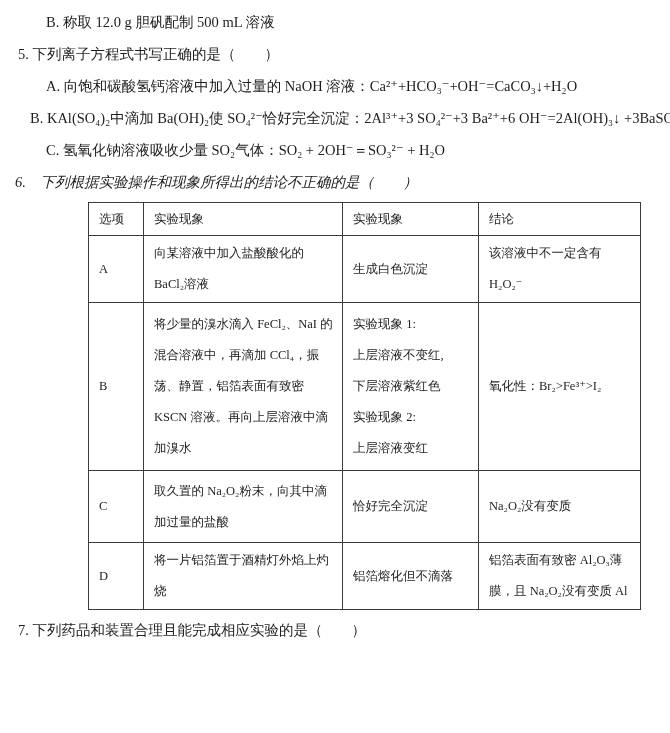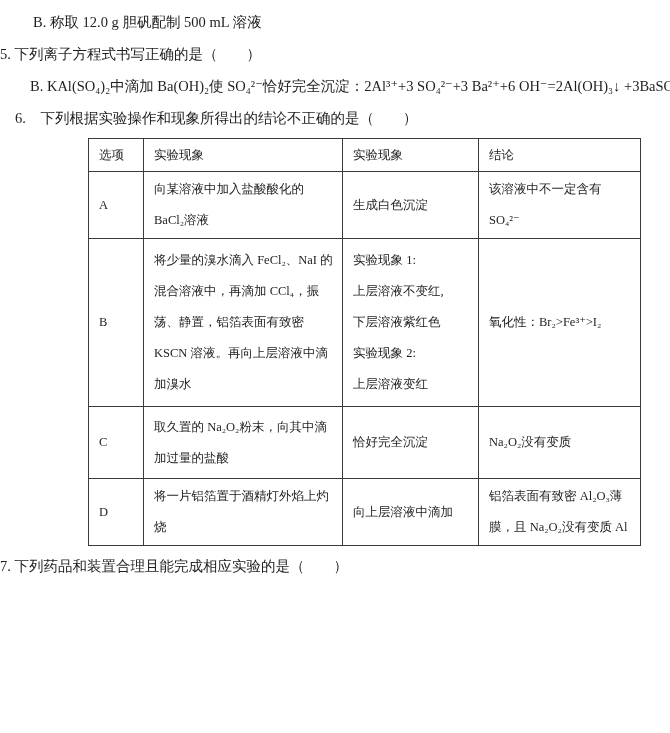--- a/index.html
+++ b/index.html
@@ -12,24 +12,24 @@
     overflow: hidden;
   }
   .doc { padding-top: 6px; }
   .line {
     margin: 0;
     font-size: 14.5px;
     height: 32px;
     line-height: 32px;
     white-space: nowrap;
   }
-  .opt  { padding-left: 33px; }
+  .opt  { padding-left: 46px; }
   .opt2 { padding-left: 30px; }
-  .q    { }
-  .q6   { padding-left: 15px; }
+  .q    { padding-left: 18px; }
+  .q6   { padding-left: 15px; font-style: italic; }
 
   table.t6 {
     border-collapse: collapse;
     table-layout: fixed;
     width: 552px;
     margin: 4px 0 4px 88px;
   }
   .t6 th, .t6 td {
     border: 1px solid #3a3a3a;
     font-weight: normal;
@@ -54,21 +54,23 @@
   .cell-ph { white-space: pre-line; }
 </style>
 </head>
 <body>
 
 <div class="doc">
 
   <p class="line opt">B. 称取 12.0 g 胆矾配制 500 mL 溶液</p>
 
   <p class="line q">5. 下列离子方程式书写正确的是（　　）</p>
+  <p class="line opt">A. 向饱和碳酸氢钙溶液中加入过量的 NaOH 溶液：Ca²⁺+HCO₃⁻+OH⁻=CaCO₃↓+H₂O</p>
   <p class="line opt2">B. KAl(SO₄)₂中滴加 Ba(OH)₂使 SO₄²⁻恰好完全沉淀：2Al³⁺+3 SO₄²⁻+3 Ba²⁺+6 OH⁻=2Al(OH)₃↓ +3BaSO₄↓</p>
+  <p class="line opt">C. 氢氧化钠溶液吸收少量 SO₂气体：SO₂ + 2OH⁻＝SO₃²⁻ + H₂O</p>
 
   <p class="line q6">6.　下列根据实验操作和现象所得出的结论不正确的是（　　）</p>
 
   <table class="t6">
     <colgroup>
       <col class="col-1">
         <col class="col-2">
         <col class="col-3">
         <col class="col-4">
     </colgroup>
@@ -78,42 +80,42 @@
         <th>实验现象</th>
         <th>实验现象</th>
         <th>结论</th>
       </tr>
     </thead>
     <tbody>
       <tr class="row-a">
         <td class="cell-opt">A</td>
         <td class="cell-op">向某溶液中加入盐酸酸化的 BaCl₂溶液</td>
         <td class="cell-ph">生成白色沉淀</td>
-        <td class="cell-cl">该溶液中不一定含有 SO₄²⁻</td>
+        <td class="cell-cl">该溶液中不一定含有 H₂O₂⁻</td>
       </tr>
       <tr class="row-b">
         <td class="cell-opt">B</td>
         <td class="cell-op">将少量的溴水滴入 FeCl₂、NaI 的混合溶液中，再滴加 CCl₄，振荡、静置，铝箔表面有致密 KSCN 溶液。再向上层溶液中滴加溴水</td>
         <td class="cell-ph">实验现象 1:
 上层溶液不变红,
 下层溶液紫红色
 实验现象 2:
 上层溶液变红</td>
         <td class="cell-cl">氧化性：Br₂&gt;Fe³⁺&gt;I₂</td>
       </tr>
       <tr class="row-c">
         <td class="cell-opt">C</td>
         <td class="cell-op">取久置的 Na₂O₂粉末，向其中滴加过量的盐酸</td>
         <td class="cell-ph">恰好完全沉淀</td>
         <td class="cell-cl">Na₂O₂没有变质</td>
       </tr>
       <tr class="row-d">
         <td class="cell-opt">D</td>
         <td class="cell-op">将一片铝箔置于酒精灯外焰上灼烧</td>
-        <td class="cell-ph">向上层溶液中滴加</td>
+        <td class="cell-ph">铝箔熔化但不滴落</td>
         <td class="cell-cl">铝箔表面有致密 Al₂O₃薄膜，且 Na₂O₂没有变质 Al</td>
       </tr>
     </tbody>
   </table>
 
   <p class="line q">7. 下列药品和装置合理且能完成相应实验的是（　　）</p>
 
 </div>
 
 </body></html>

